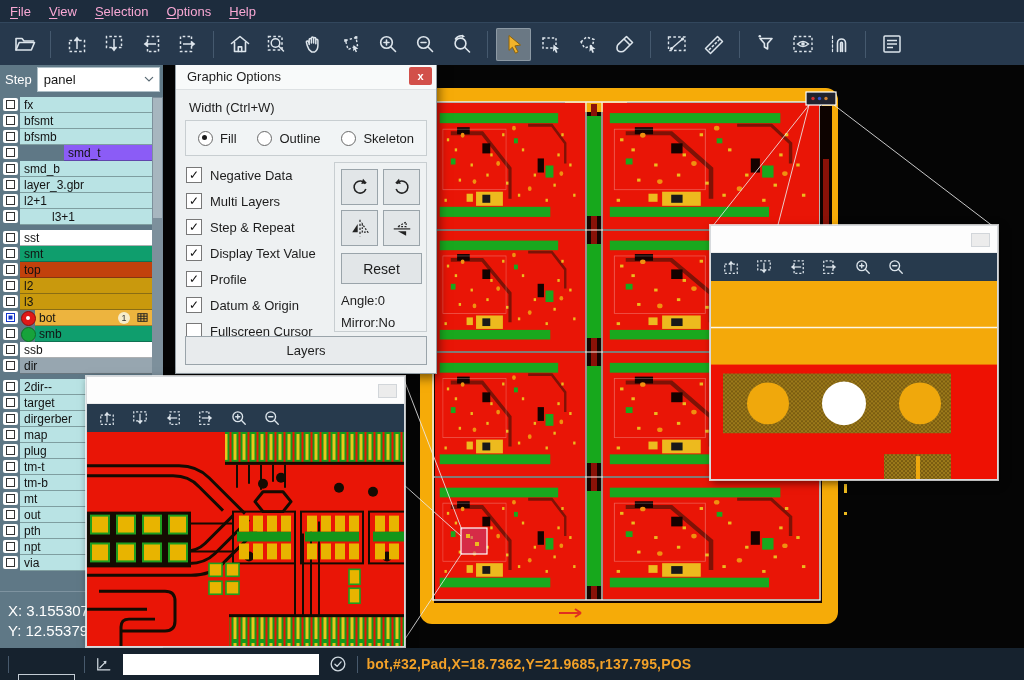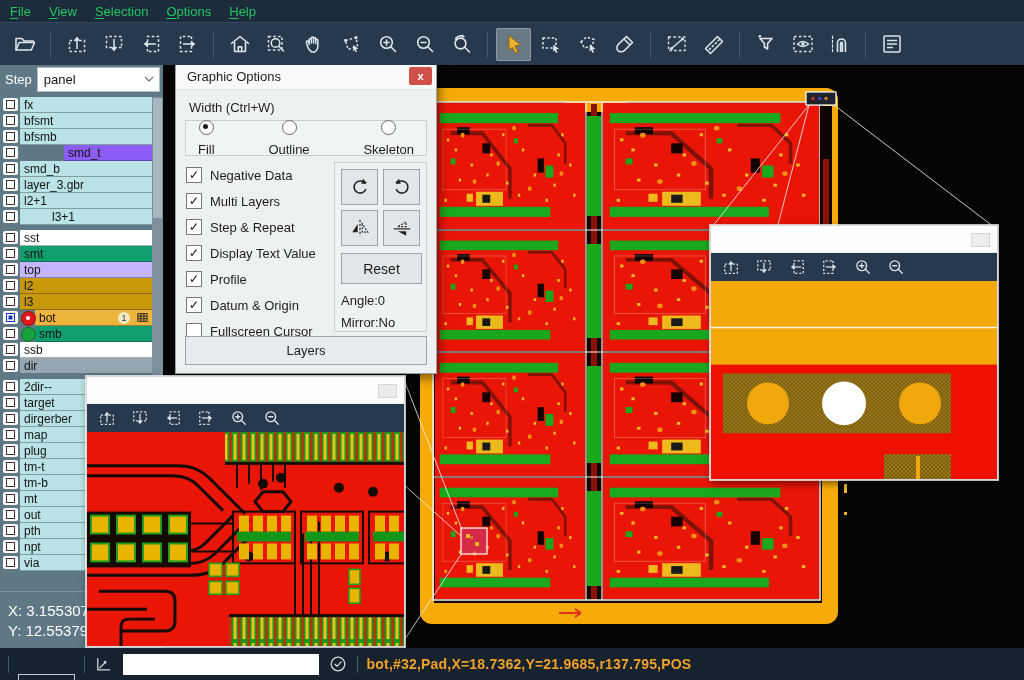--- a/index.html
+++ b/index.html
@@ -1,20 +1,20 @@
 <!DOCTYPE html>
 <html><head>
 <meta charset="utf-8">
 <style>
   html,body{margin:0;padding:0;background:#000;}
   body{width:1024px;height:680px;overflow:hidden;font-family:"Liberation Sans",sans-serif;-webkit-font-smoothing:antialiased;}
   #app{position:relative;width:1024px;height:680px;background:#0a0f14;overflow:hidden;}
 
   
-  .menubar{position:absolute;top:0;left:0;right:0;height:22px;background:#1d2c3d;display:flex;align-items:center;gap:18px;padding-left:10px;color:#22c55e;font-size:13px;z-index:10;}
+  .menubar{position:absolute;top:0;left:0;right:0;height:22px;background:#1d2c3d;display:flex;align-items:center;gap:18px;padding-left:10px;color:#f9a8d4;font-size:13px;z-index:10;}
   .menu-item{cursor:default;}
   .menu-item u{text-underline-offset:2px;}
 
   
   .toolbar{position:absolute;top:22px;left:0;right:0;height:42px;background:#27394d;border-top:1px solid #32475d;display:flex;align-items:center;padding:0 6px;z-index:10;color:#dde5ec;}
   .tbtn{width:35px;height:33px;display:flex;align-items:center;justify-content:center;border-radius:2px;margin:0 1px;}
   .tbtn.active{background:#6a7884;box-shadow:0 0 0 1px #8d9aa5 inset;}
   .ticon{width:24px;height:24px;}
   .tsep{width:1px;height:27px;background:#45596e;margin:0 7px;}
 
@@ -57,21 +57,21 @@
   .fcontent svg{display:block;width:100%;height:100%;}
   #winA{left:86px;top:376px;width:317px;height:269px;}
   #winB{left:710px;top:225px;width:286px;height:253px;}
 
   
   .dialog{position:absolute;left:175px;top:62px;width:260px;height:310px;background:#eef1f2;border:1px solid #96a0a6;box-shadow:2px 4px 10px rgba(0,0,0,.5);z-index:5;color:#1d1d1d;font-size:13px;}
   .dtitle{height:26px;background:#f8fafa;border-bottom:1px solid #dde1e3;display:flex;align-items:center;padding-left:11px;}
   .dclose{position:absolute;right:4px;top:4px;width:23px;height:18px;background:#d2504a;color:#fff;font-size:11px;font-weight:bold;display:flex;align-items:center;justify-content:center;border-radius:2px;}
   .dlabel-width{position:absolute;left:13px;top:37px;}
   .radio-group{position:absolute;left:9px;right:9px;top:57px;height:34px;border:1px solid #c8ced1;background:#f1f4f5;display:flex;align-items:center;justify-content:space-between;padding:0 12px;}
-  .radio{display:flex;align-items:center;gap:7px;flex-direction:column;}
+  .radio{display:flex;align-items:center;gap:7px;}
   .rdot{width:13px;height:13px;border-radius:50%;border:1px solid #6a6a6a;background:#fff;position:relative;flex:none;}
   .rdot.sel::after{content:'';position:absolute;left:3px;top:3px;width:5px;height:5px;border-radius:50%;background:#1b1b1b;}
   .dchecks{position:absolute;left:10px;top:99px;width:152px;}
   .drow{display:flex;align-items:center;gap:8px;height:26px;}
   .dcheck{width:14px;height:14px;background:#fff;border:1px solid #787878;display:flex;align-items:center;justify-content:center;font-size:12px;line-height:1;color:#111;flex:none;}
   .transform-panel{position:absolute;right:9px;top:99px;width:93px;height:170px;border:1px solid #c8ced1;background:#eff2f3;padding:6px 0 0 6px;box-sizing:border-box;}
   .tp-grid{display:grid;grid-template-columns:37px 37px;grid-auto-rows:36px;gap:5px;}
   .tp-btn{background:#e2e6e8;border:1px solid #9aa4aa;display:flex;align-items:center;justify-content:center;}
   .dicon{width:22px;height:22px;color:#222;}
   .reset-btn{margin-top:7px;width:79px;height:29px;background:#e2e6e8;border:1px solid #9aa4aa;display:flex;align-items:center;justify-content:center;font-size:14px;}
@@ -574,21 +574,21 @@
         <div class="layer-row">
           <span class="lcheck"></span>
           <span class="lname" style="background: rgb(255, 255, 255);">sst</span>
         </div>
         <div class="layer-row">
           <span class="lcheck"></span>
           <span class="lname" style="background: rgb(15, 158, 109);">smt</span>
         </div>
         <div class="layer-row">
           <span class="lcheck"></span>
-          <span class="lname" style="background: #c4b5fd;">top</span>
+          <span class="lname" style="background: #c2410c;">top</span>
         </div>
         <div class="layer-row">
           <span class="lcheck"></span>
           <span class="lname" style="background: rgb(201, 153, 13);">l2</span>
         </div>
         <div class="layer-row">
           <span class="lcheck"></span>
           <span class="lname" style="background: rgb(201, 153, 13); text-align: center;">l3</span>
         </div>
         <div class="layer-row">

